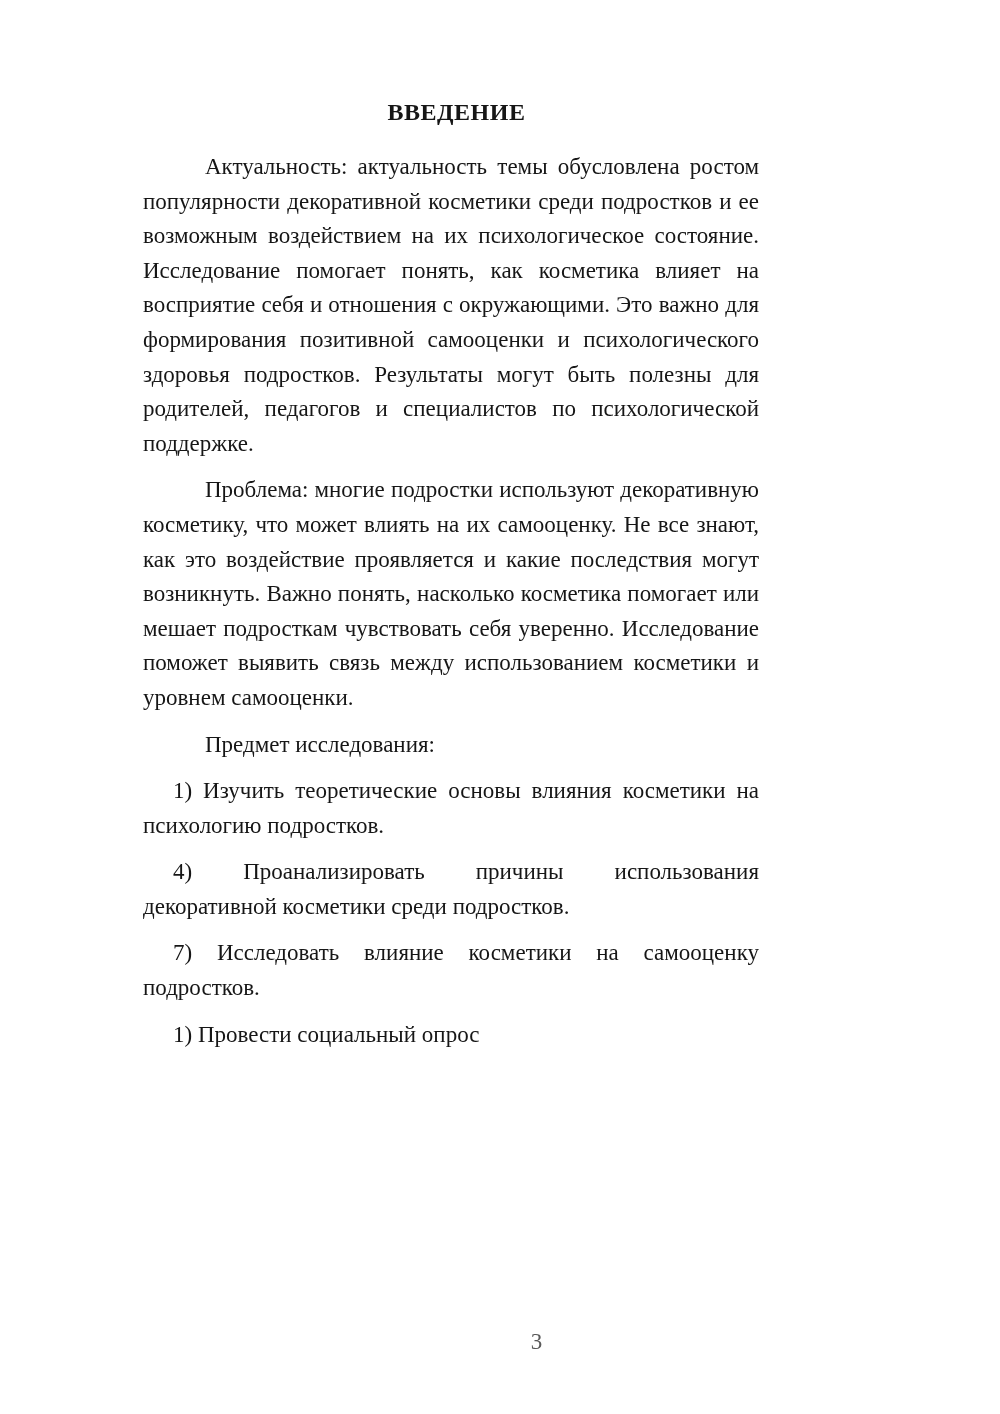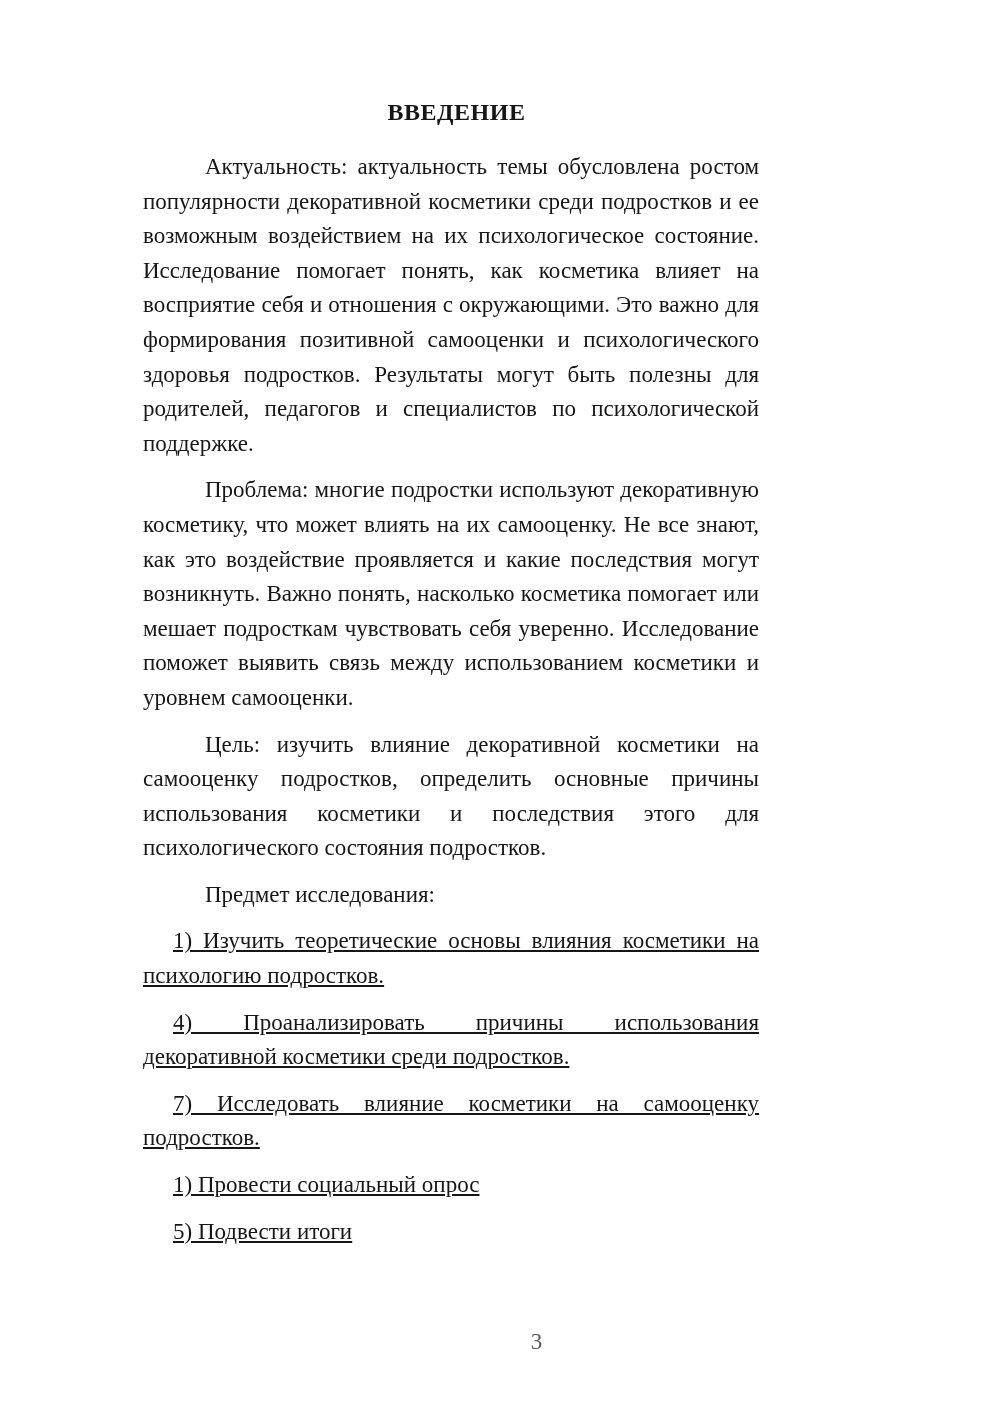--- a/index.html
+++ b/index.html
@@ -28,21 +28,20 @@
   }
   .para {
     margin: 0 11px 12px 0;
     font-size: 23px;
     line-height: 34.6px;
     text-align: justify;
     text-indent: 62px;
   }
   .para.list-item {
     text-indent: 30px;
-    text-decoration: underline;
   }
   .page-number {
     position: absolute;
     top: 1328px;
     left: 143px;
     width: 787px;
     text-align: center;
     font-size: 23px;
     line-height: 28px;
     color: #595959;
@@ -52,31 +51,29 @@
 <body>
 
 <div class="page">
 
   <h1 class="doc-title">ВВЕДЕНИЕ</h1>
 
   <p class="para">Актуальность: актуальность темы обусловлена ростом популярности декоративной косметики среди подростков и ее возможным воздействием на их психологическое состояние. Исследование помогает понять, как косметика влияет на восприятие себя и отношения с окружающими. Это важно для формирования позитивной самооценки и психологического здоровья подростков. Результаты могут быть полезны для родителей, педагогов и специалистов по психологической поддержке.</p>
 
   <p class="para">Проблема: многие подростки используют декоративную косметику, что может влиять на их самооценку. Не все знают, как это воздействие проявляется и какие последствия могут возникнуть. Важно понять, насколько косметика помогает или мешает подросткам чувствовать себя уверенно. Исследование поможет выявить связь между использованием косметики и уровнем самооценки.</p>
 
-  <p class="para">Цель: изучить влияние декоративной косметики на самооценку подростков, определить основные причины использования косметики и последствия этого для психологического состояния подростков.</p>
 
   <p class="para">Предмет исследования:</p>
 
   <p class="para list-item">1) Изучить теоретические основы влияния косметики на психологию подростков.</p>
 
   <p class="para list-item">4) Проанализировать причины использования декоративной косметики среди подростков.</p>
 
   <p class="para list-item">7) Исследовать влияние косметики на самооценку подростков.</p>
 
   <p class="para list-item">1) Провести социальный опрос</p>
 
-  <p class="para list-item">5) Подвести итоги</p>
 
 
 
   <div class="page-number">3</div>
 
 </div>
 
 </body></html>

